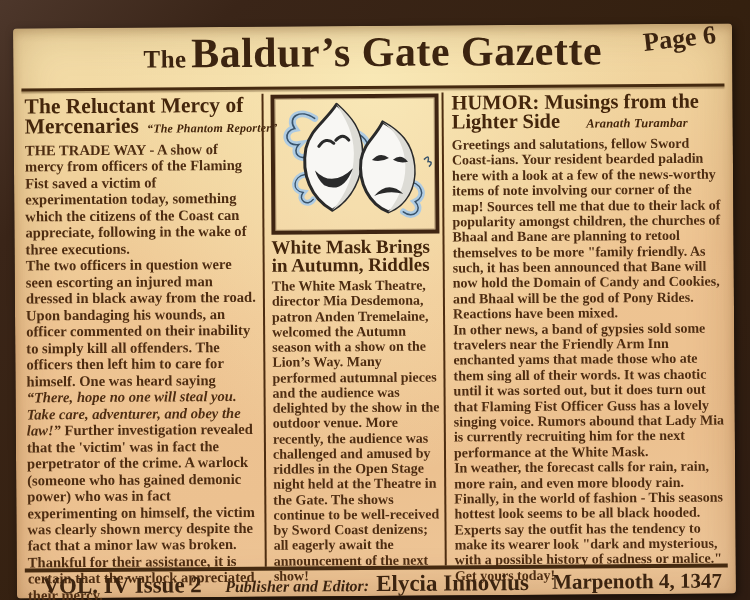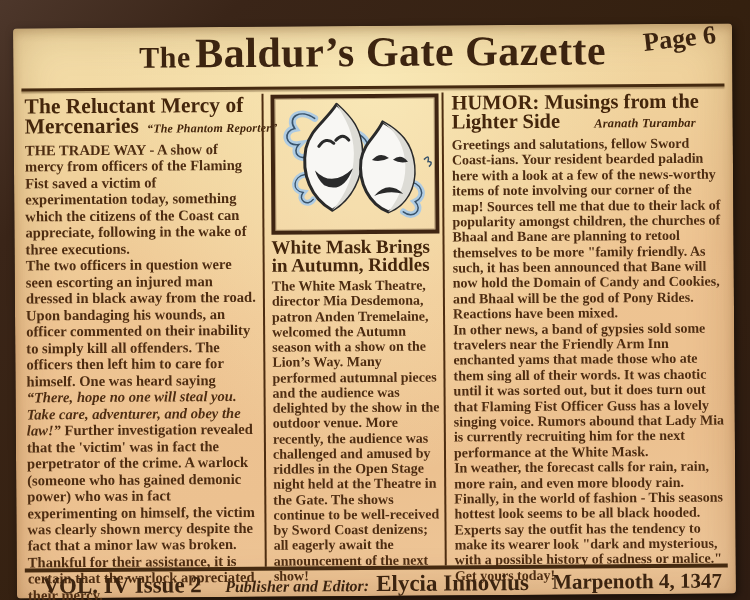--- a/index.html
+++ b/index.html
@@ -14,41 +14,41 @@
       radial-gradient(ellipse at 50% 8%, rgba(250,235,185,.85), rgba(250,235,185,0) 55%),
       linear-gradient(172deg,#f4e0ab 0%,#f0d29c 22%,#eec492 48%,#ecc190 75%,#eec79a 100%);
     border-radius:4px;
     box-shadow:inset 0 0 46px rgba(115,62,15,.28), inset 0 4px 10px rgba(90,50,15,.25), 2px 3px 8px rgba(0,0,0,.5);
     transform:rotate(-0.4deg);
   }
   .masthead{
     position:absolute;top:4px;left:0;right:0;text-align:center;
     color:#3c2410;font-weight:bold;line-height:1.05;letter-spacing:.5px;
   }
-  .masthead .t-prefix{font-size:30px;}
+  .masthead .t-prefix{font-size:25px;}
   .masthead .t-main{font-size:42px;}
   .page-num{
     position:absolute;top:0px;right:16px;font-size:26px;font-weight:bold;color:#3c2410;
     transform:rotate(-6deg);
   }
   .rule-top{position:absolute;top:60px;left:8px;right:8px;height:3px;background:#452a10;
     box-shadow:0 2px 1px rgba(69,42,16,.35);}
   .columns{position:absolute;top:66px;left:8px;right:8px;bottom:29px;display:flex;}
   .vdiv{width:2px;background:#4d2d11;margin:1px 0;flex:none;}
   .col{box-sizing:border-box;color:#4e2d12;}
   .col-left{width:240px;padding:2px 7px 0 3px;flex:none;}
   .col-mid{width:178px;padding:2px 3px 0 7px;flex:none;}
   .col-right{flex:1;padding:2px 2px 0 8px;}
   .headline{font-weight:bold;color:#44260c;line-height:.95;margin:0 0 5px 0;}
   .col-left .headline{font-size:21.5px;}
   .col-mid .headline{font-size:19px;margin:2px 0 4px 0;}
   .col-right .headline{font-size:20.5px;}
   .byline{font-size:12px;font-style:italic;font-weight:600;letter-spacing:.2px;white-space:nowrap;}
   .col-left .byline{margin-left:8px;}
-  .col-right .byline{margin-left:34px;font-size:12.5px;}
+  .col-right .byline{margin-left:26px;font-size:12.5px;}
   .body-text p{margin:0;}
   .col-left .body-text{font-size:14.6px;line-height:1.13;font-weight:bold;}
   .col-mid .body-text{font-size:14px;line-height:1.09;font-weight:bold;}
   .col-right .body-text{font-size:14px;line-height:1.10;font-weight:bold;}
   .quote-italic{font-style:italic;font-weight:600;}
   .mask-frame{
     width:168px;height:140px;border:4px solid #3f2512;box-sizing:border-box;
     margin:0 0 4px 0;background:rgba(255,244,214,.06);
     box-shadow:inset 0 0 0 1px rgba(63,37,18,.35);
   }

